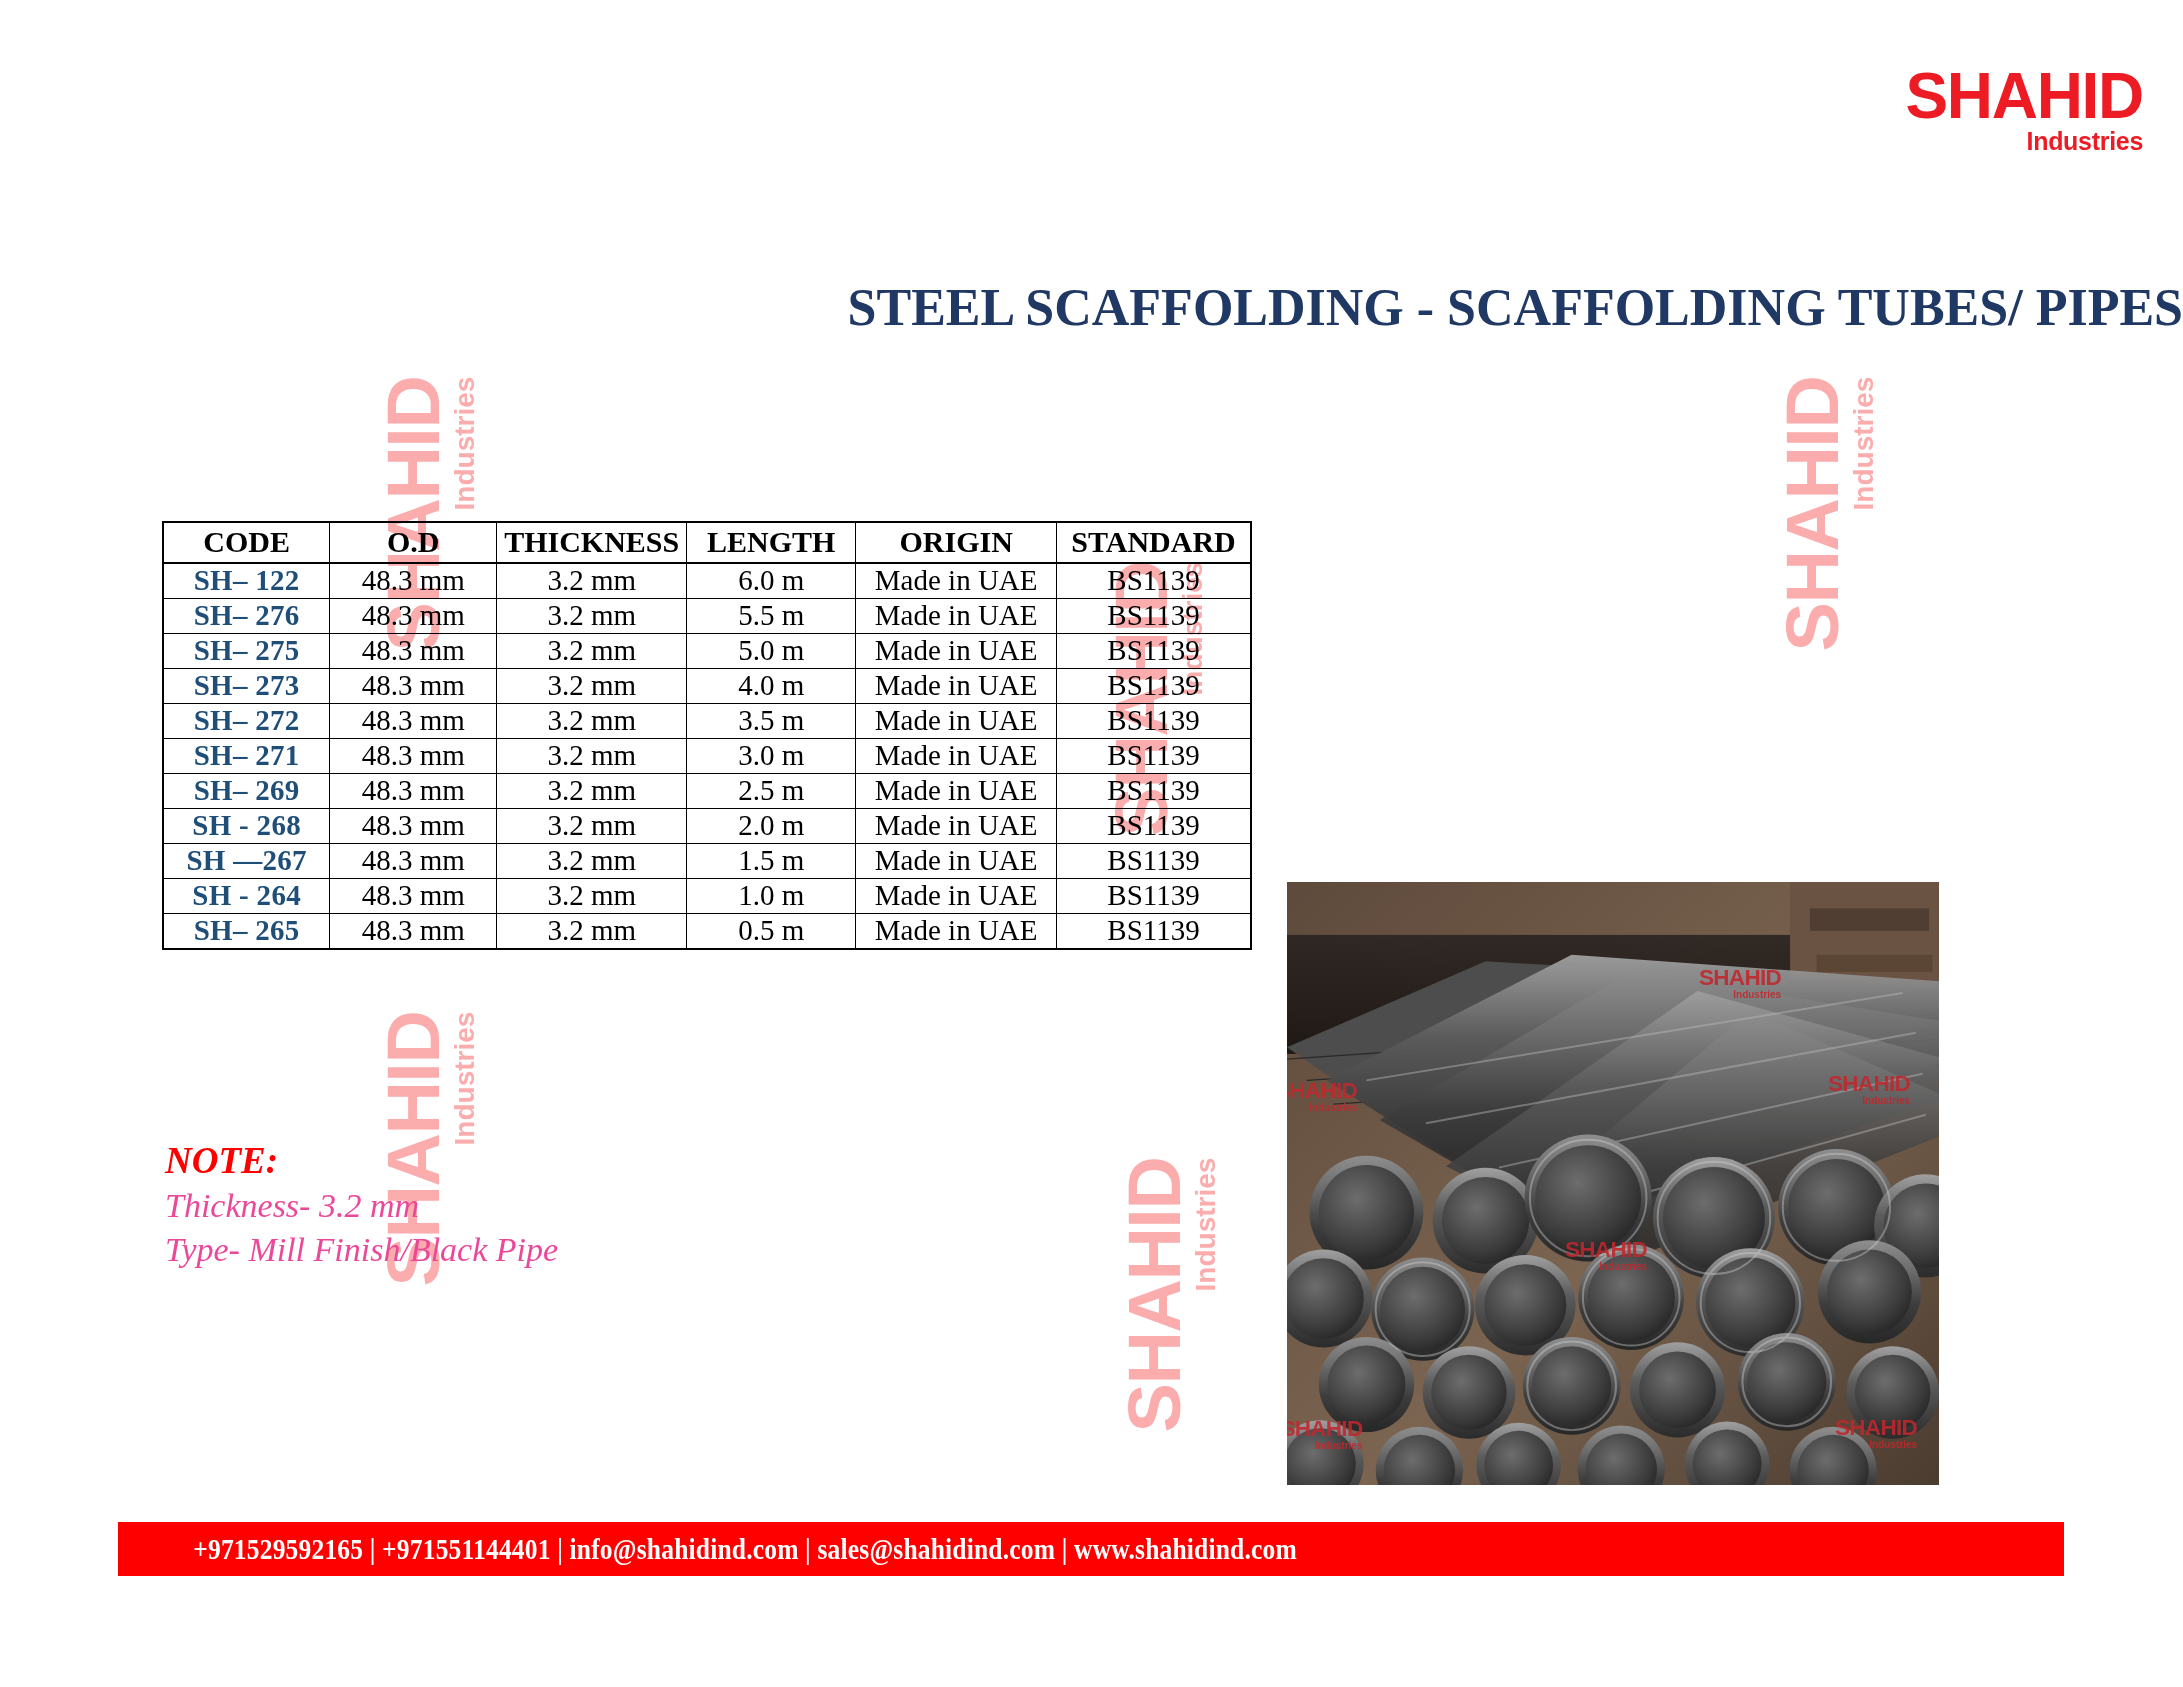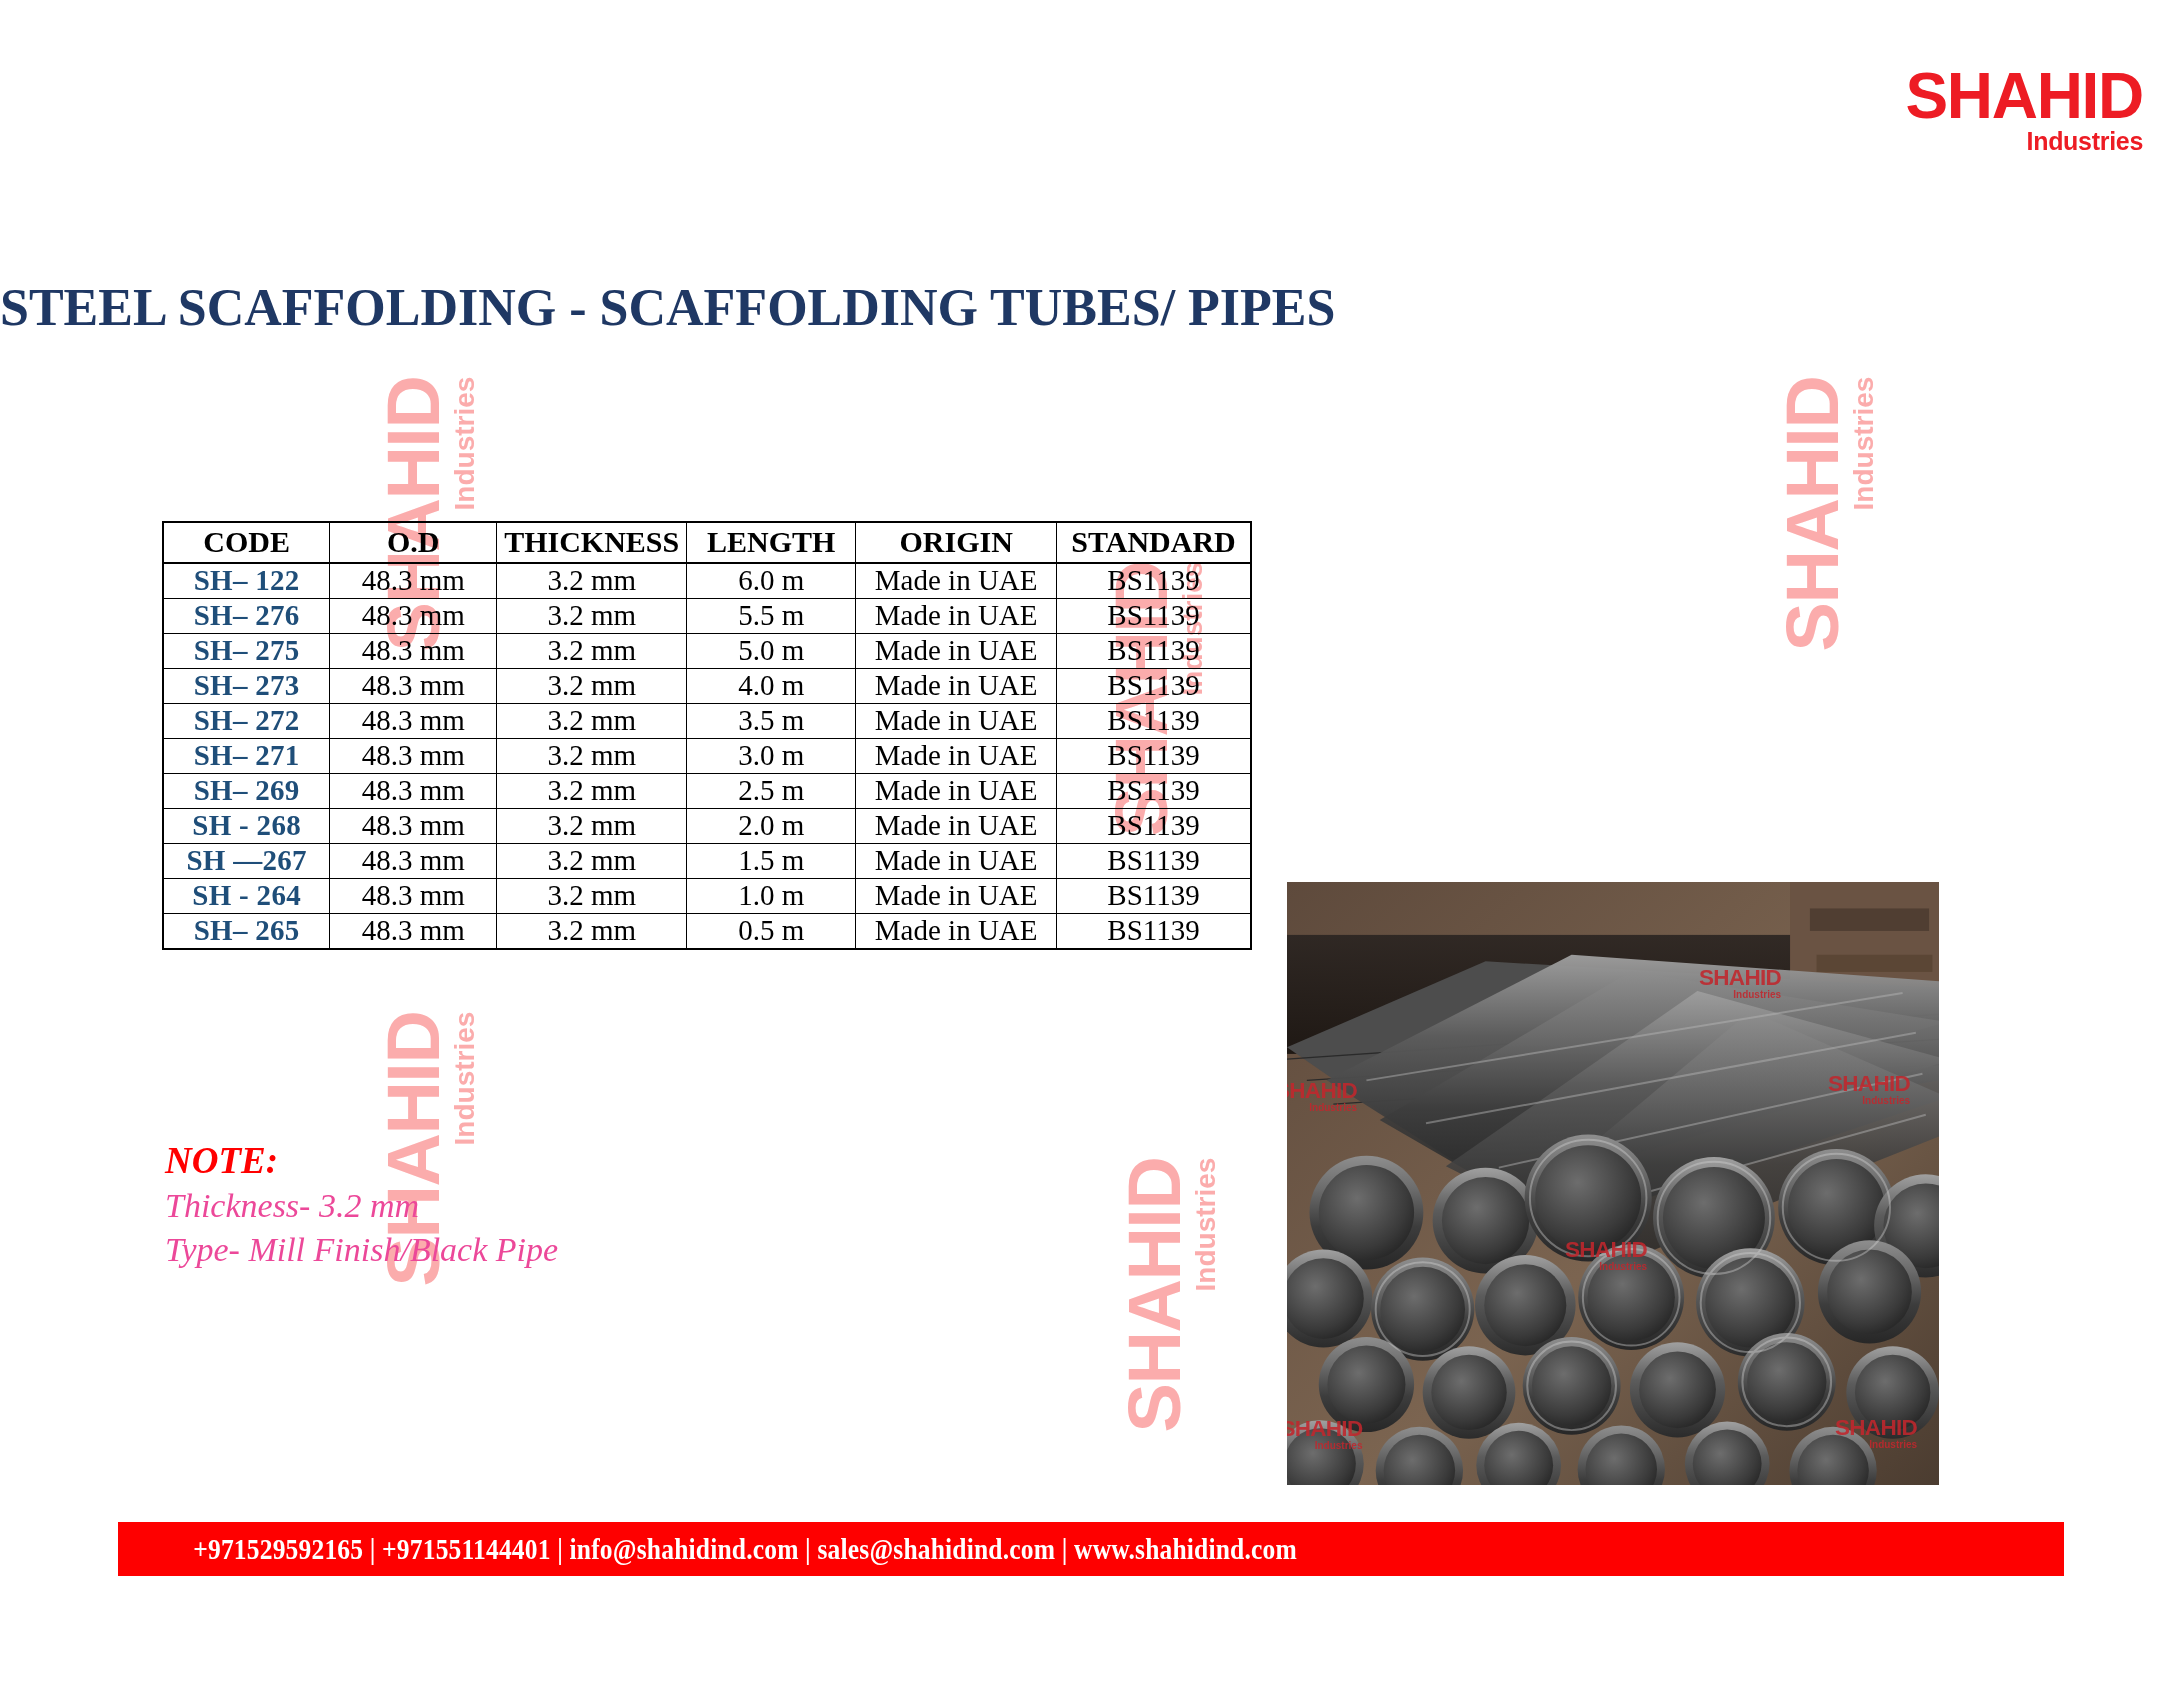--- a/index.html
+++ b/index.html
@@ -56,21 +56,21 @@
   .logo-arrow svg{display:block;}
   .logo-sub{
     font-size:25px;font-weight:bold;line-height:1.1;margin-top:1.3px;
     letter-spacing:-0.3px;
   }
 
   
   .page-title{
     position:absolute;
     left:0;right:0;top:278px;
-    text-align:left;
+    text-align:right;
     color:#1F3864;
     font-family:"Liberation Serif", serif;
     font-weight:bold;
     font-size:52px;
     letter-spacing:0px;
     z-index:4;
   }
 
   
   .spec-table{

